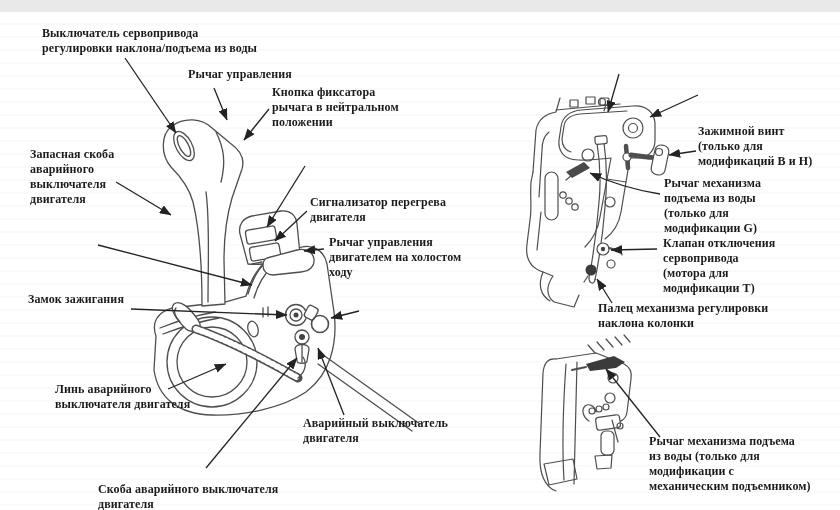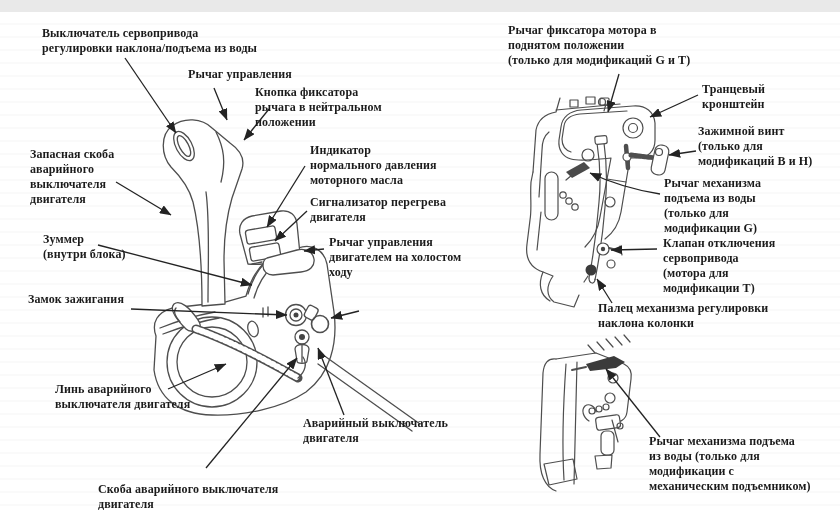--- a/index.html
+++ b/index.html
@@ -193,49 +193,39 @@
       <path d="M660,182 Q622,176 590,161" marker-end="url(#ah)"></path>
       <path d="M657,237 L611,238" marker-end="url(#ah)"></path>
       <path d="M612,291 L597,267" marker-end="url(#ah)"></path>
       <path d="M660,425 L606,357" marker-end="url(#ah)"></path>
     </g>
   </svg>
 
   <div class="lbl" style="left:42px;top:14px">Выключатель сервопривода
 регулировки наклона/подъема из воды</div>
   <div class="lbl" style="left:188px;top:55px">Рычаг управления</div>
-  <div class="lbl" style="left:255px;top:73px">Кнопка фиксатора
+  <div class="lbl" style="left:272px;top:73px">Кнопка фиксатора
 рычага в нейтральном
 положении</div>
   <div class="lbl" style="left:30px;top:135px">Запасная скоба
 аварийного
 выключателя
 двигателя</div>
-  <div class="lbl" style="left:310px;top:131px">Индикатор
-нормального давления
-моторного масла</div>
   <div class="lbl" style="left:310px;top:183px">Сигнализатор перегрева
 двигателя</div>
-  <div class="lbl" style="left:43px;top:220px">Зуммер
-(внутри блока)</div>
   <div class="lbl" style="left:329px;top:223px">Рычаг управления
 двигателем на холостом
 ходу</div>
   <div class="lbl" style="left:28px;top:280px">Замок зажигания</div>
   <div class="lbl" style="left:55px;top:370px">Линь аварийного
 выключателя двигателя</div>
   <div class="lbl" style="left:303px;top:404px">Аварийный выключатель
 двигателя</div>
   <div class="lbl" style="left:98px;top:470px">Скоба аварийного выключателя
 двигателя</div>
-  <div class="lbl" style="left:508px;top:11px">Рычаг фиксатора мотора в
-поднятом положении
-(только для модификаций G и Т)</div>
-  <div class="lbl" style="left:702px;top:70px">Транцевый
-кронштейн</div>
   <div class="lbl" style="left:698px;top:112px">Зажимной винт
 (только для
 модификаций В и Н)</div>
   <div class="lbl" style="left:664px;top:164px">Рычаг механизма
 подъема из воды
 (только для
 модификации G)</div>
   <div class="lbl" style="left:663px;top:224px">Клапан отключения
 сервопривода
 (мотора для

